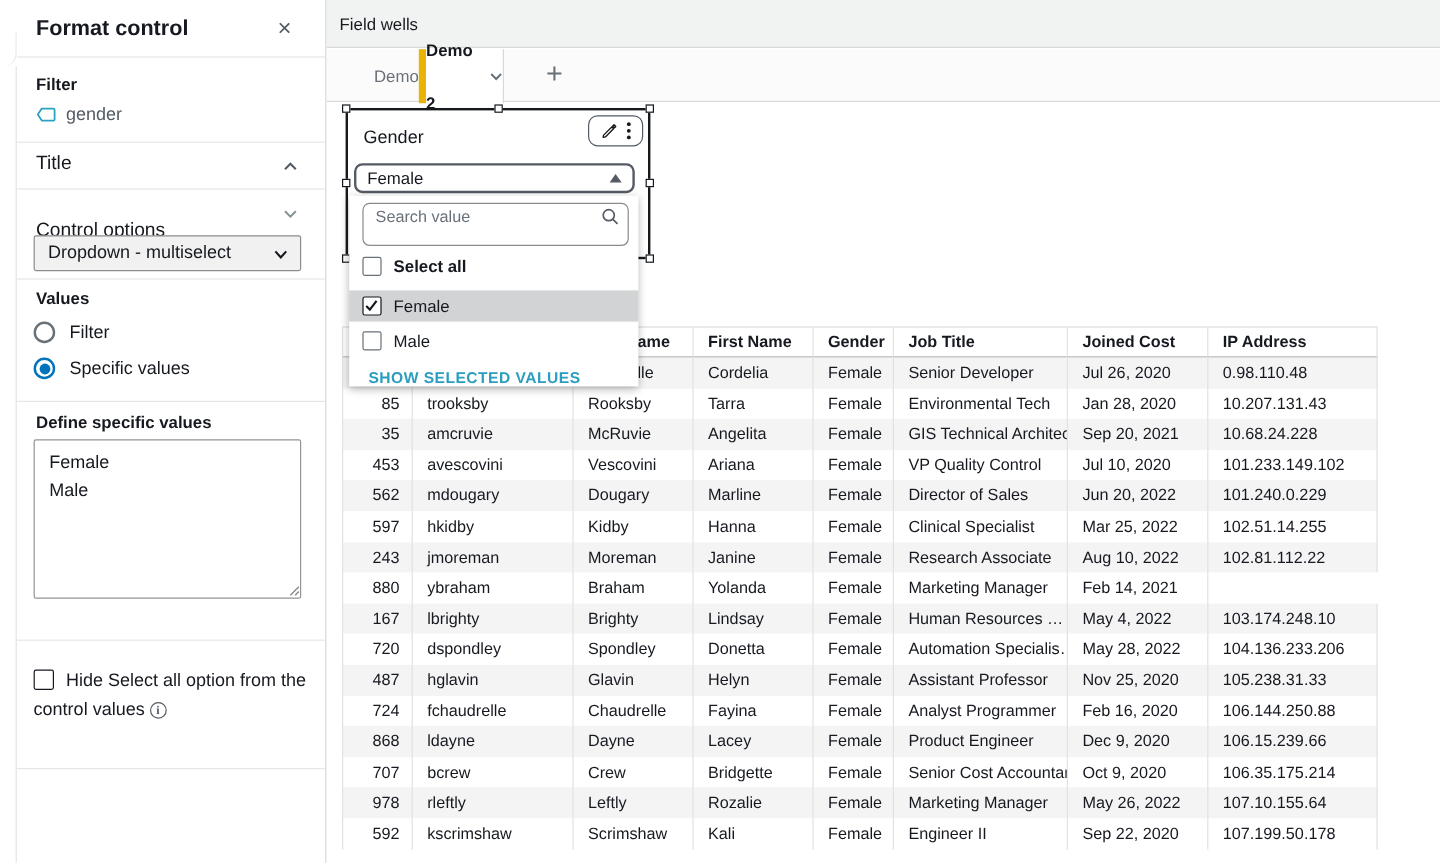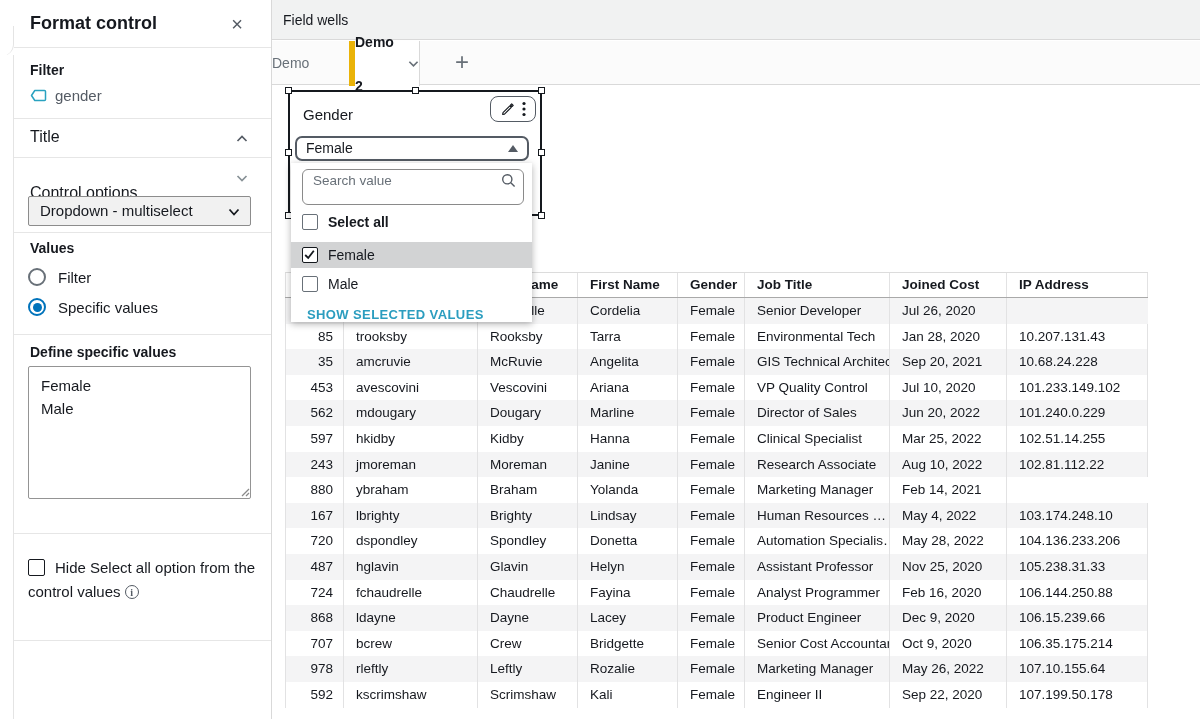--- a/index.html
+++ b/index.html
@@ -44,21 +44,21 @@
                color:#545b64; font-weight:700; vertical-align:1px; margin-left:4px;
                font-family:"Liberation Serif", serif; }
 
   
   #fieldwells-bar { position:absolute; left:272px; top:0; width:1020px; height:40px;
                     background:#f1f2f2; border-bottom:1px solid #d9d9d9; }
   #fieldwells-bar .lbl { position:absolute; left:11px; top:0; line-height:40px; font-size:14px; }
   #tab-bar { position:absolute; left:272px; top:41px; width:928px; height:44px;
              background:#fbfbfb; border-bottom:1px solid #d9d9d9; }
   .tab { position:absolute; top:0; height:44px; line-height:44px; font-size:14px; cursor:pointer; }
-  #tab-demo { left:0; width:77px; text-align:left; color:#687078; }
+  #tab-demo { left:0; width:77px; text-align:right; color:#687078; }
   #tab-demo2 { left:77px; width:71px; background:#fff; border-left:6px solid #eab308;
                border-right:1px solid #d9d9d9; height:45px; font-weight:700;
                display:flex; align-items:center; justify-content:center; gap:7px; }
   #tab-add { left:172px; width:36px; text-align:center; font-size:24px; font-weight:300;
              color:#687078; line-height:42px; }
 
   
   #sel-rect { position:absolute; left:288px; top:90px; width:254px; height:126px;
               border:2px solid #15191e; background:#fff; z-index:5; }
   .handle { position:absolute; width:7px; height:7px; background:#fff;
@@ -140,20 +140,21 @@
     </div>
   <div id="tbody">
       <div class="trow band">
         <div class="tcell c0"></div>
         <div class="tcell c1"></div>
         <div class="tcell c2">Mirabelle</div>
         <div class="tcell c3">Cordelia</div>
         <div class="tcell c4">Female</div>
         <div class="tcell c5">Senior Developer</div>
         <div class="tcell c6">Jul 26, 2020</div>
+        <div class="tcell c7">0.98.110.48</div>
       </div>
       <div class="trow">
         <div class="tcell c0">85</div>
         <div class="tcell c1">trooksby</div>
         <div class="tcell c2">Rooksby</div>
         <div class="tcell c3">Tarra</div>
         <div class="tcell c4">Female</div>
         <div class="tcell c5">Environmental Tech</div>
         <div class="tcell c6">Jan 28, 2020</div>
         <div class="tcell c7">10.207.131.43</div>

